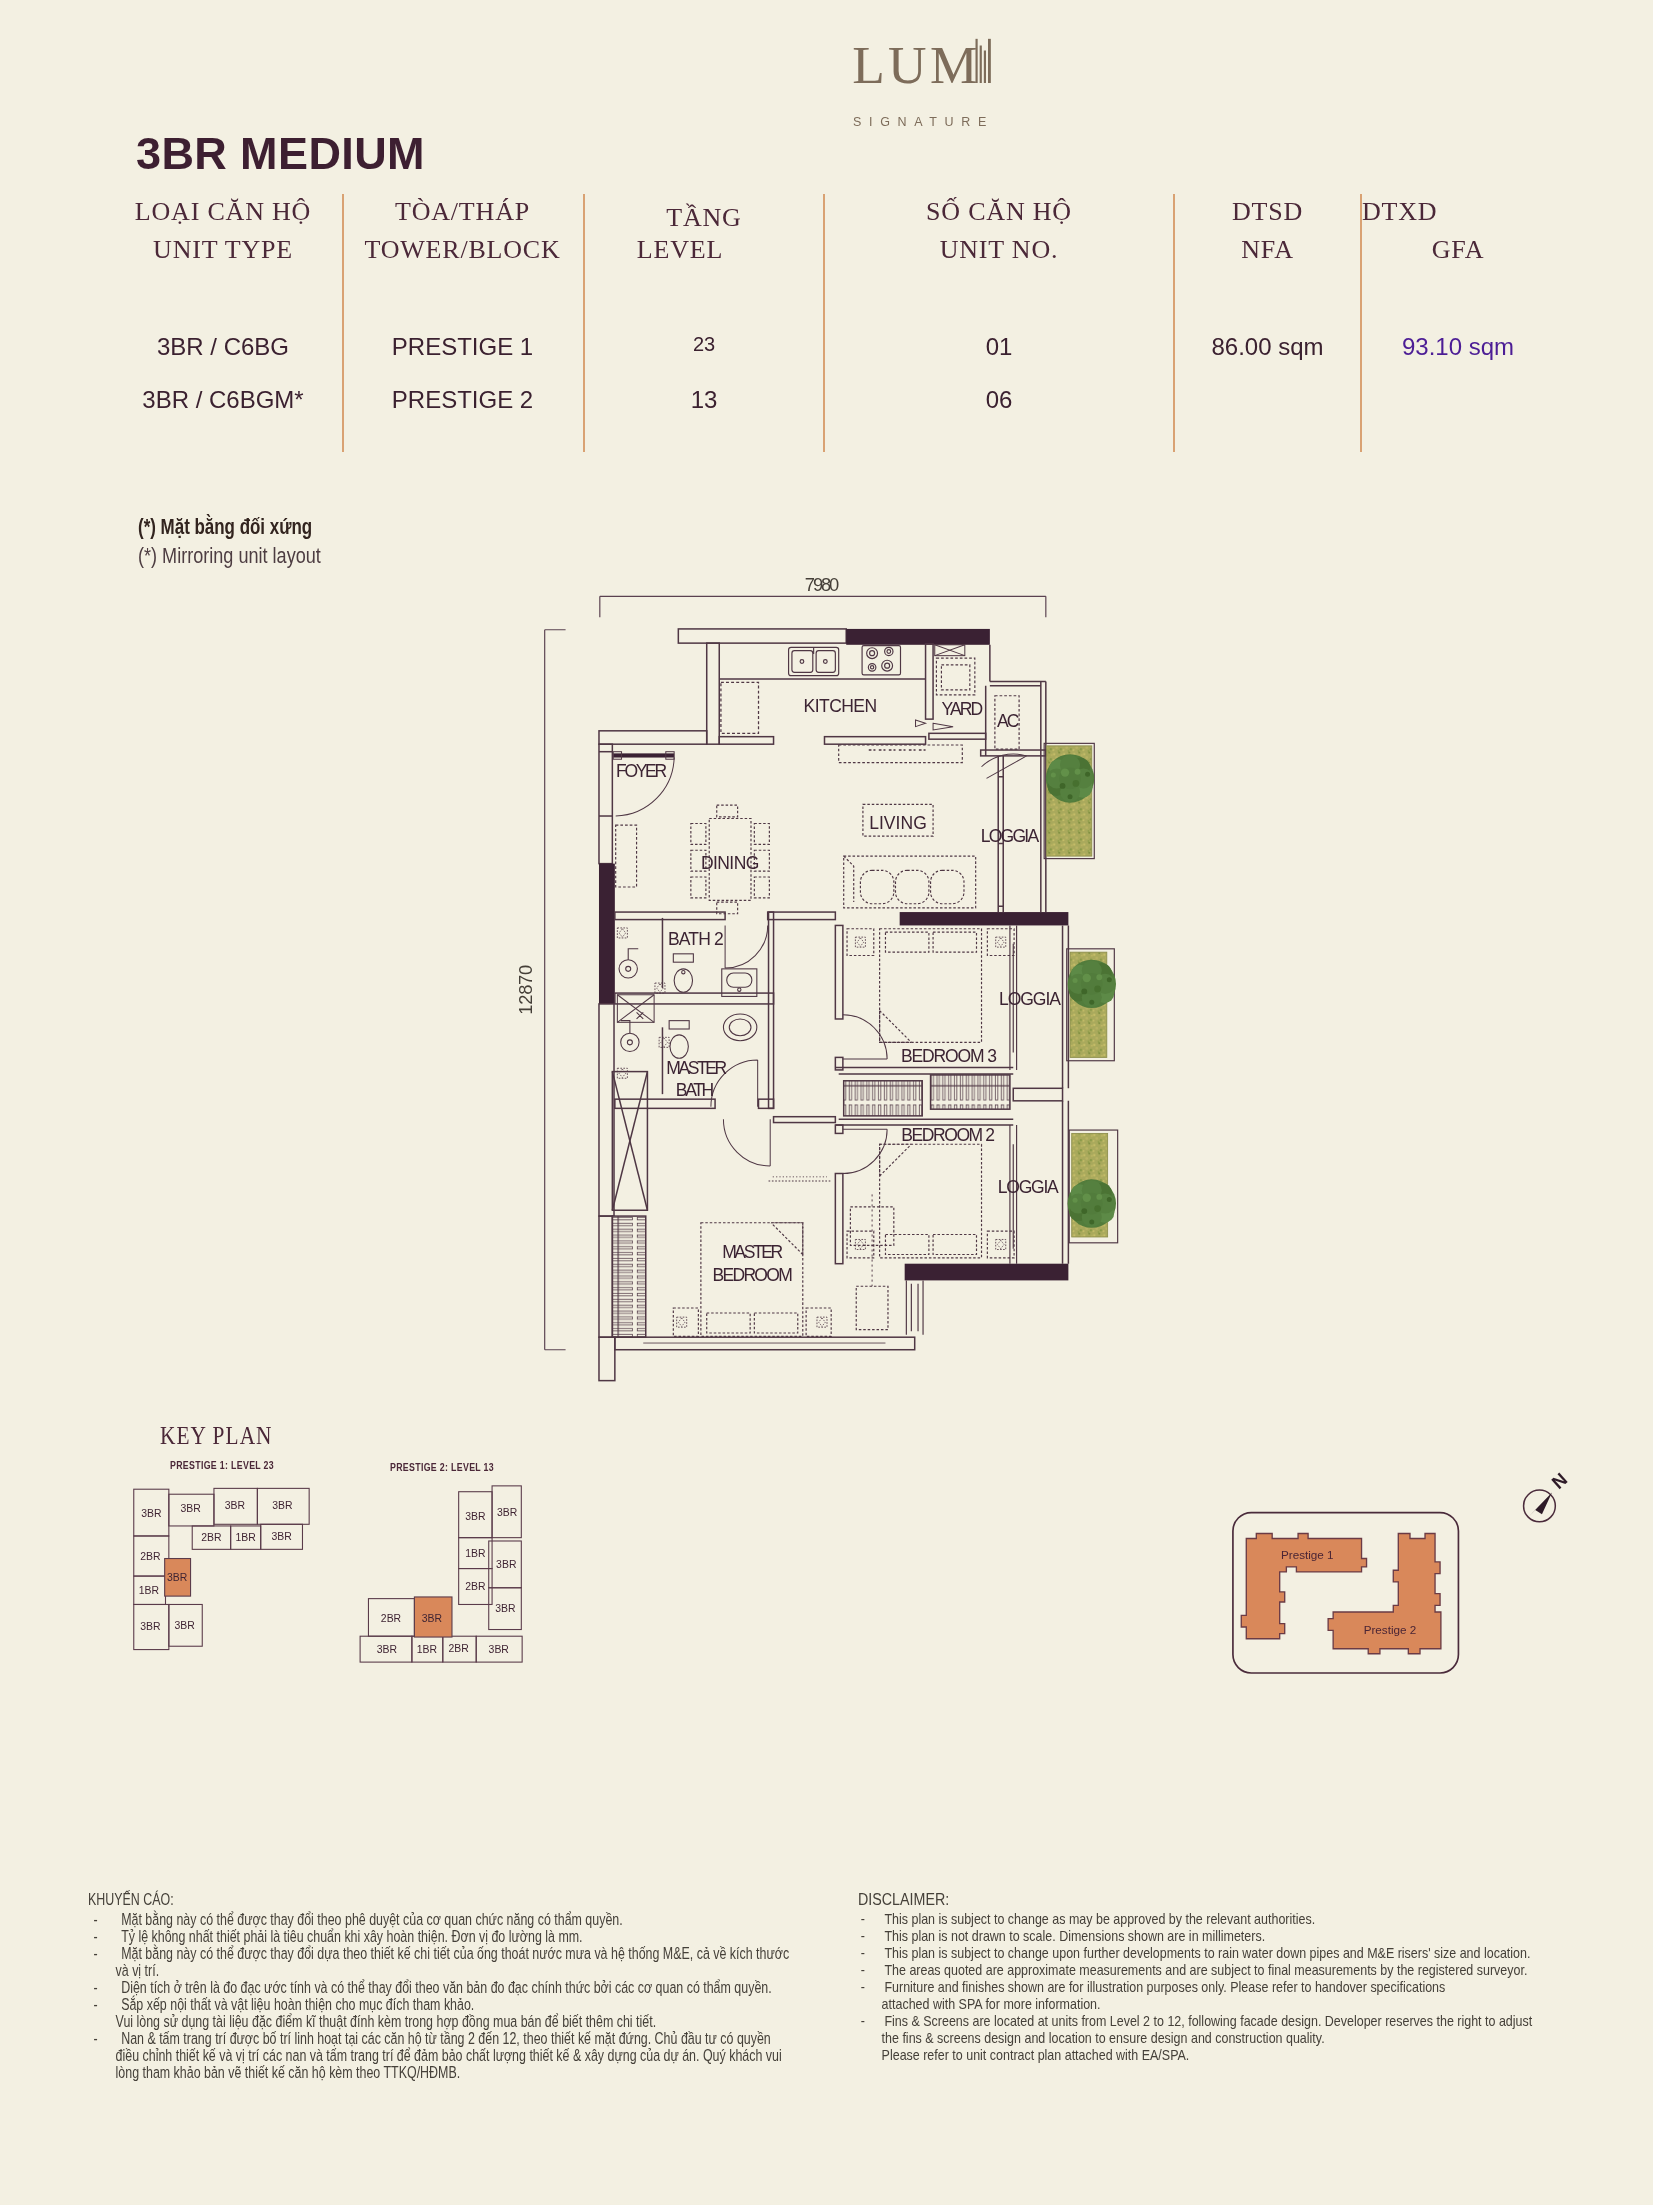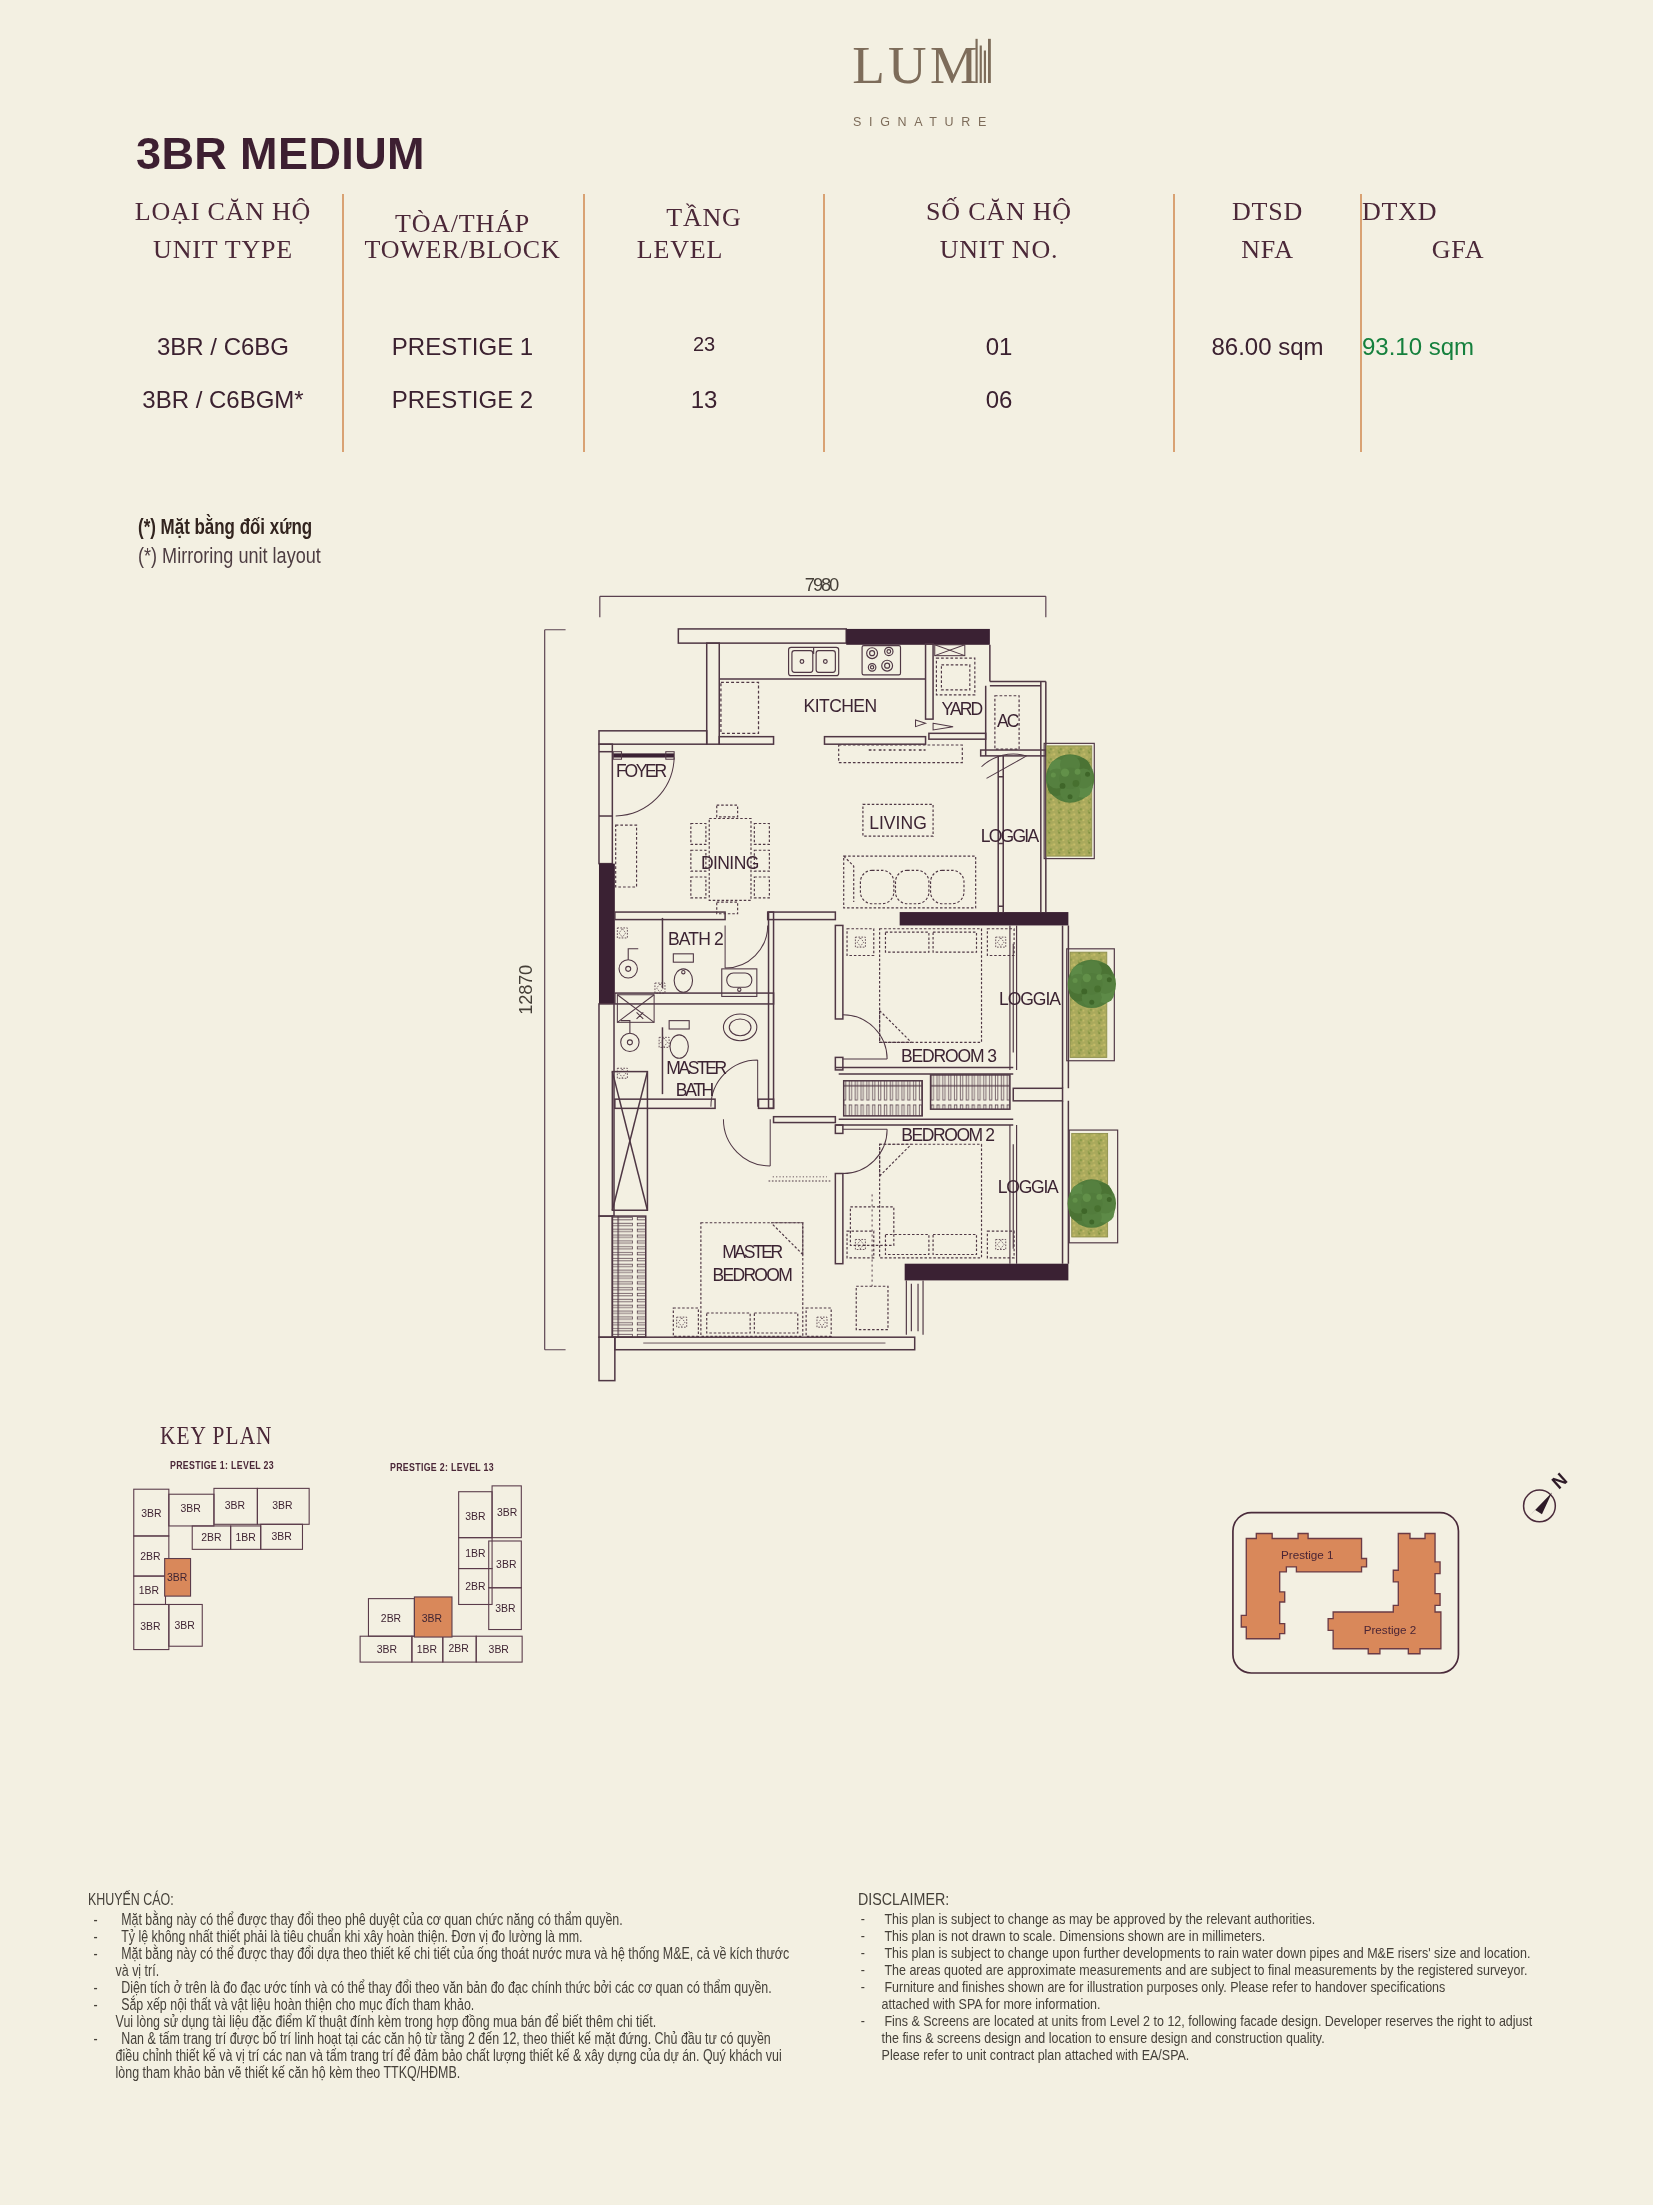--- a/index.html
+++ b/index.html
@@ -27,37 +27,37 @@
 <div class="abs" style="left:136px;top:128px;font-size:45px;font-weight:bold;color:#3d1f31;letter-spacing:0.4px;">3BR MEDIUM</div>
 
 <div class="abs" style="left:342px;top:194px;width:1.7px;height:258px;background:#d9a273;"></div>
 <div class="abs" style="left:583px;top:194px;width:1.7px;height:258px;background:#d9a273;"></div>
 <div class="abs" style="left:823px;top:194px;width:1.7px;height:258px;background:#d9a273;"></div>
 <div class="abs" style="left:1173px;top:194px;width:1.7px;height:258px;background:#d9a273;"></div>
 <div class="abs" style="left:1360px;top:194px;width:1.7px;height:258px;background:#d9a273;"></div>
 
 <div class="abs" style="left:79px;top:197px;width:288px;text-align:center;font-family:'Liberation Serif',serif;font-size:26px;color:#4b2838;letter-spacing:0.8px;">LOẠI CĂN HỘ</div>
 <div class="abs" style="left:79px;top:235px;width:288px;text-align:center;font-family:'Liberation Serif',serif;font-size:26px;color:#4b2838;letter-spacing:0.8px;">UNIT TYPE</div>
-<div class="abs" style="left:342px;top:197px;width:241px;text-align:center;font-family:'Liberation Serif',serif;font-size:26px;color:#4b2838;letter-spacing:0.8px;margin-top:12px;">TÒA/THÁP</div>
+<div class="abs" style="left:342px;top:197px;width:241px;text-align:center;font-family:'Liberation Serif',serif;font-size:26px;color:#4b2838;letter-spacing:0.8px;">TÒA/THÁP</div>
 <div class="abs" style="left:342px;top:235px;width:241px;text-align:center;font-family:'Liberation Serif',serif;font-size:26px;color:#4b2838;letter-spacing:0.8px;">TOWER/BLOCK</div>
 <div class="abs" style="left:584px;top:203px;width:240px;text-align:center;font-family:'Liberation Serif',serif;font-size:26px;color:#4b2838;letter-spacing:0.8px;">TẦNG</div>
 <div class="abs" style="left:584px;top:235px;width:192px;text-align:center;font-family:'Liberation Serif',serif;font-size:26px;color:#4b2838;letter-spacing:0.8px;">LEVEL</div>
 <div class="abs" style="left:824px;top:197px;width:350px;text-align:center;font-family:'Liberation Serif',serif;font-size:26px;color:#4b2838;letter-spacing:0.8px;">SỐ CĂN HỘ</div>
 <div class="abs" style="left:824px;top:235px;width:350px;text-align:center;font-family:'Liberation Serif',serif;font-size:26px;color:#4b2838;letter-spacing:0.8px;">UNIT NO.</div>
 <div class="abs" style="left:1174px;top:197px;width:187px;text-align:center;font-family:'Liberation Serif',serif;font-size:26px;color:#4b2838;letter-spacing:0.8px;">DTSD</div>
 <div class="abs" style="left:1174px;top:235px;width:187px;text-align:center;font-family:'Liberation Serif',serif;font-size:26px;color:#4b2838;letter-spacing:0.8px;">NFA</div>
 <div class="abs" style="left:1362px;top:197px;width:192px;text-align:left;font-family:'Liberation Serif',serif;font-size:26px;color:#4b2838;letter-spacing:0.8px;">DTXD</div>
 <div class="abs" style="left:1362px;top:235px;width:192px;text-align:center;font-family:'Liberation Serif',serif;font-size:26px;color:#4b2838;letter-spacing:0.8px;">GFA</div>
 
 <div class="abs" style="left:79px;top:333px;width:288px;text-align:center;font-size:24px;color:#3b2130;">3BR / C6BG</div>
 <div class="abs" style="left:342px;top:333px;width:241px;text-align:center;font-size:24px;color:#3b2130;">PRESTIGE 1</div>
 <div class="abs" style="left:584px;top:333px;width:240px;text-align:center;font-size:20px;color:#3b2130;">23</div>
 <div class="abs" style="left:824px;top:333px;width:350px;text-align:center;font-size:24px;color:#3b2130;">01</div>
 <div class="abs" style="left:1174px;top:333px;width:187px;text-align:center;font-size:24px;color:#3b2130;">86.00 sqm</div>
-<div class="abs" style="left:1362px;top:333px;width:192px;text-align:left;font-size:24px;color:#15803d;">93.10 sqm</div>
+<div class="abs" style="left:1362px;top:333px;width:192px;text-align:center;font-size:24px;color:#4c1d95;">93.10 sqm</div>
 <div class="abs" style="left:79px;top:386px;width:288px;text-align:center;font-size:24px;color:#3b2130;">3BR / C6BGM*</div>
 <div class="abs" style="left:342px;top:386px;width:241px;text-align:center;font-size:24px;color:#3b2130;">PRESTIGE 2</div>
 <div class="abs" style="left:584px;top:386px;width:240px;text-align:center;font-size:24px;color:#3b2130;">13</div>
 <div class="abs" style="left:824px;top:386px;width:350px;text-align:center;font-size:24px;color:#3b2130;">06</div>
 
 <div class="abs" style="left:138px;top:514px;font-size:22.6px;font-weight:bold;color:#32241f;transform:scaleX(0.75);transform-origin:0 0;">(*) Mặt bằng đối xứng</div>
 <div class="abs" style="left:138px;top:543px;font-size:22.6px;color:#4d3d42;transform:scaleX(0.8);transform-origin:0 0;">(*) Mirroring unit layout</div>
 
 <div class="abs" style="left:0;top:0;width:1654px;height:2205px;">
 <svg width="1654" height="2205" viewBox="0 0 1980 2640">

